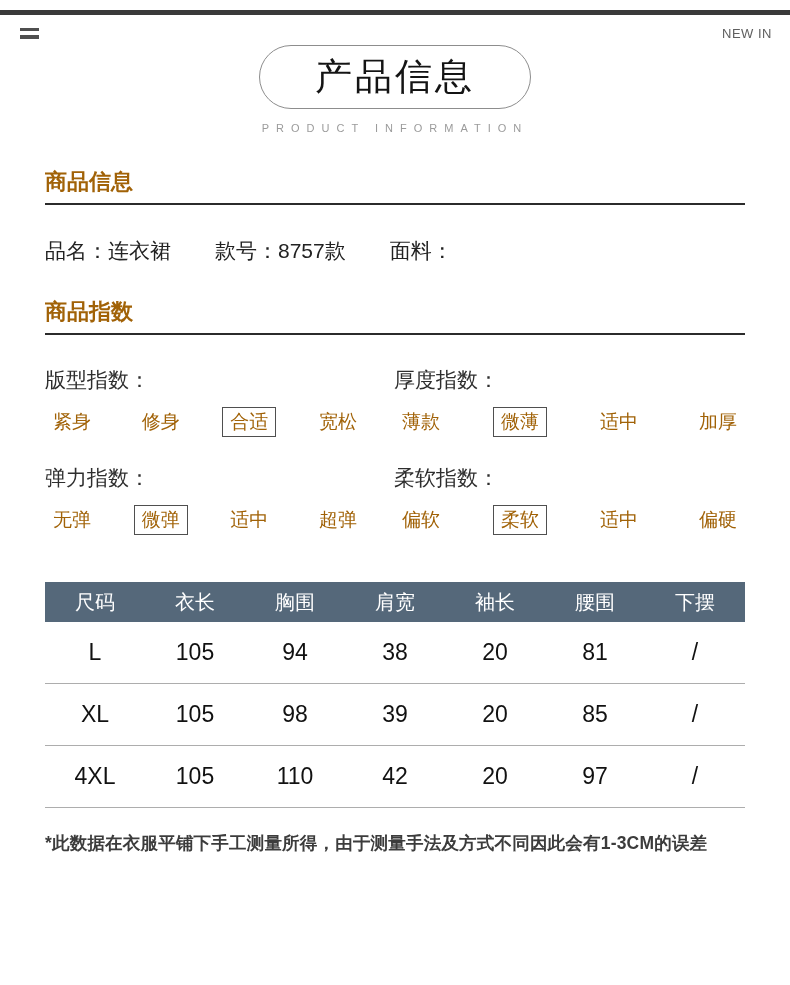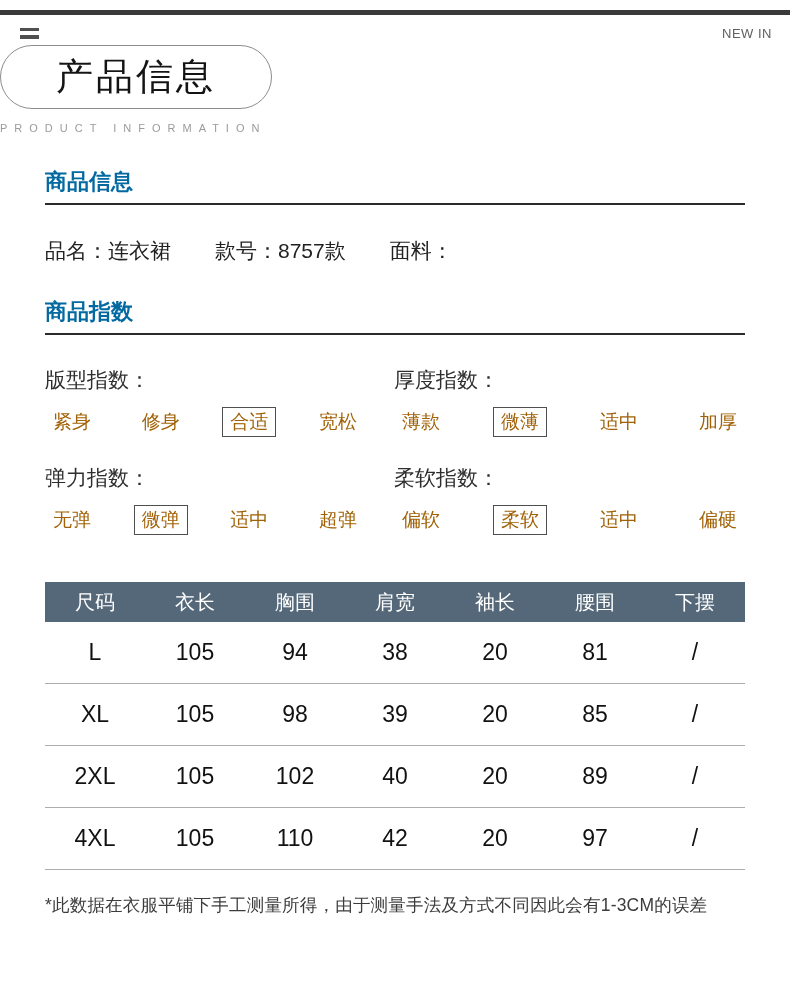--- a/index.html
+++ b/index.html
@@ -44,21 +44,21 @@
     background: #4f4f4f;
   }
   .new-in {
     font-size: 13px;
     color: #5f5f5f;
     letter-spacing: 0.5px;
     cursor: pointer;
   }
   
   .title-block {
-    text-align: left;
+    text-align: center;
     margin-top: 2px;
   }
   .title-pill {
     display: inline-flex;
     align-items: center;
     justify-content: center;
     width: 272px;
     height: 64px;
     border: 1.5px solid #8d8d8d;
     border-radius: 36px;
@@ -77,21 +77,21 @@
     letter-spacing: 7px;
   }
   
   .content {
     padding: 0 45px;
   }
   .section-heading {
     margin-top: 36px;
     font-size: 22px;
     font-weight: bold;
-    color: #0369a1;
+    color: #a16207;
     padding-bottom: 9px;
     border-bottom: 2px solid #2b2b2b;
     line-height: 24px;
   }
   .fields-row {
     display: flex;
     gap: 44px;
     margin-top: 33px;
     font-size: 21px;
     color: #222;
@@ -151,20 +151,21 @@
     text-align: center;
     vertical-align: middle;
     border-bottom: 1px solid #adadad;
   }
   
   .footnote {
     margin-top: 23px;
     font-size: 17.5px;
     color: #3c3c3c;
     letter-spacing: 0.2px;
+    font-weight: bold;
   }
 </style>
 </head>
 <body>
 
 <div class="page">
 
   <div class="top-bar"></div>
 
   <div class="nav-row">
@@ -263,29 +264,20 @@
         <tr>
           <td>XL</td>
           <td>105</td>
           <td>98</td>
           <td>39</td>
           <td>20</td>
           <td>85</td>
           <td>/</td>
         </tr>
         <tr>
-          <td>2XL</td>
-          <td>105</td>
-          <td>102</td>
-          <td>40</td>
-          <td>20</td>
-          <td>89</td>
-          <td>/</td>
-        </tr>
-        <tr>
           <td>4XL</td>
           <td>105</td>
           <td>110</td>
           <td>42</td>
           <td>20</td>
           <td>97</td>
           <td>/</td>
         </tr>
       </tbody>
     </table>

